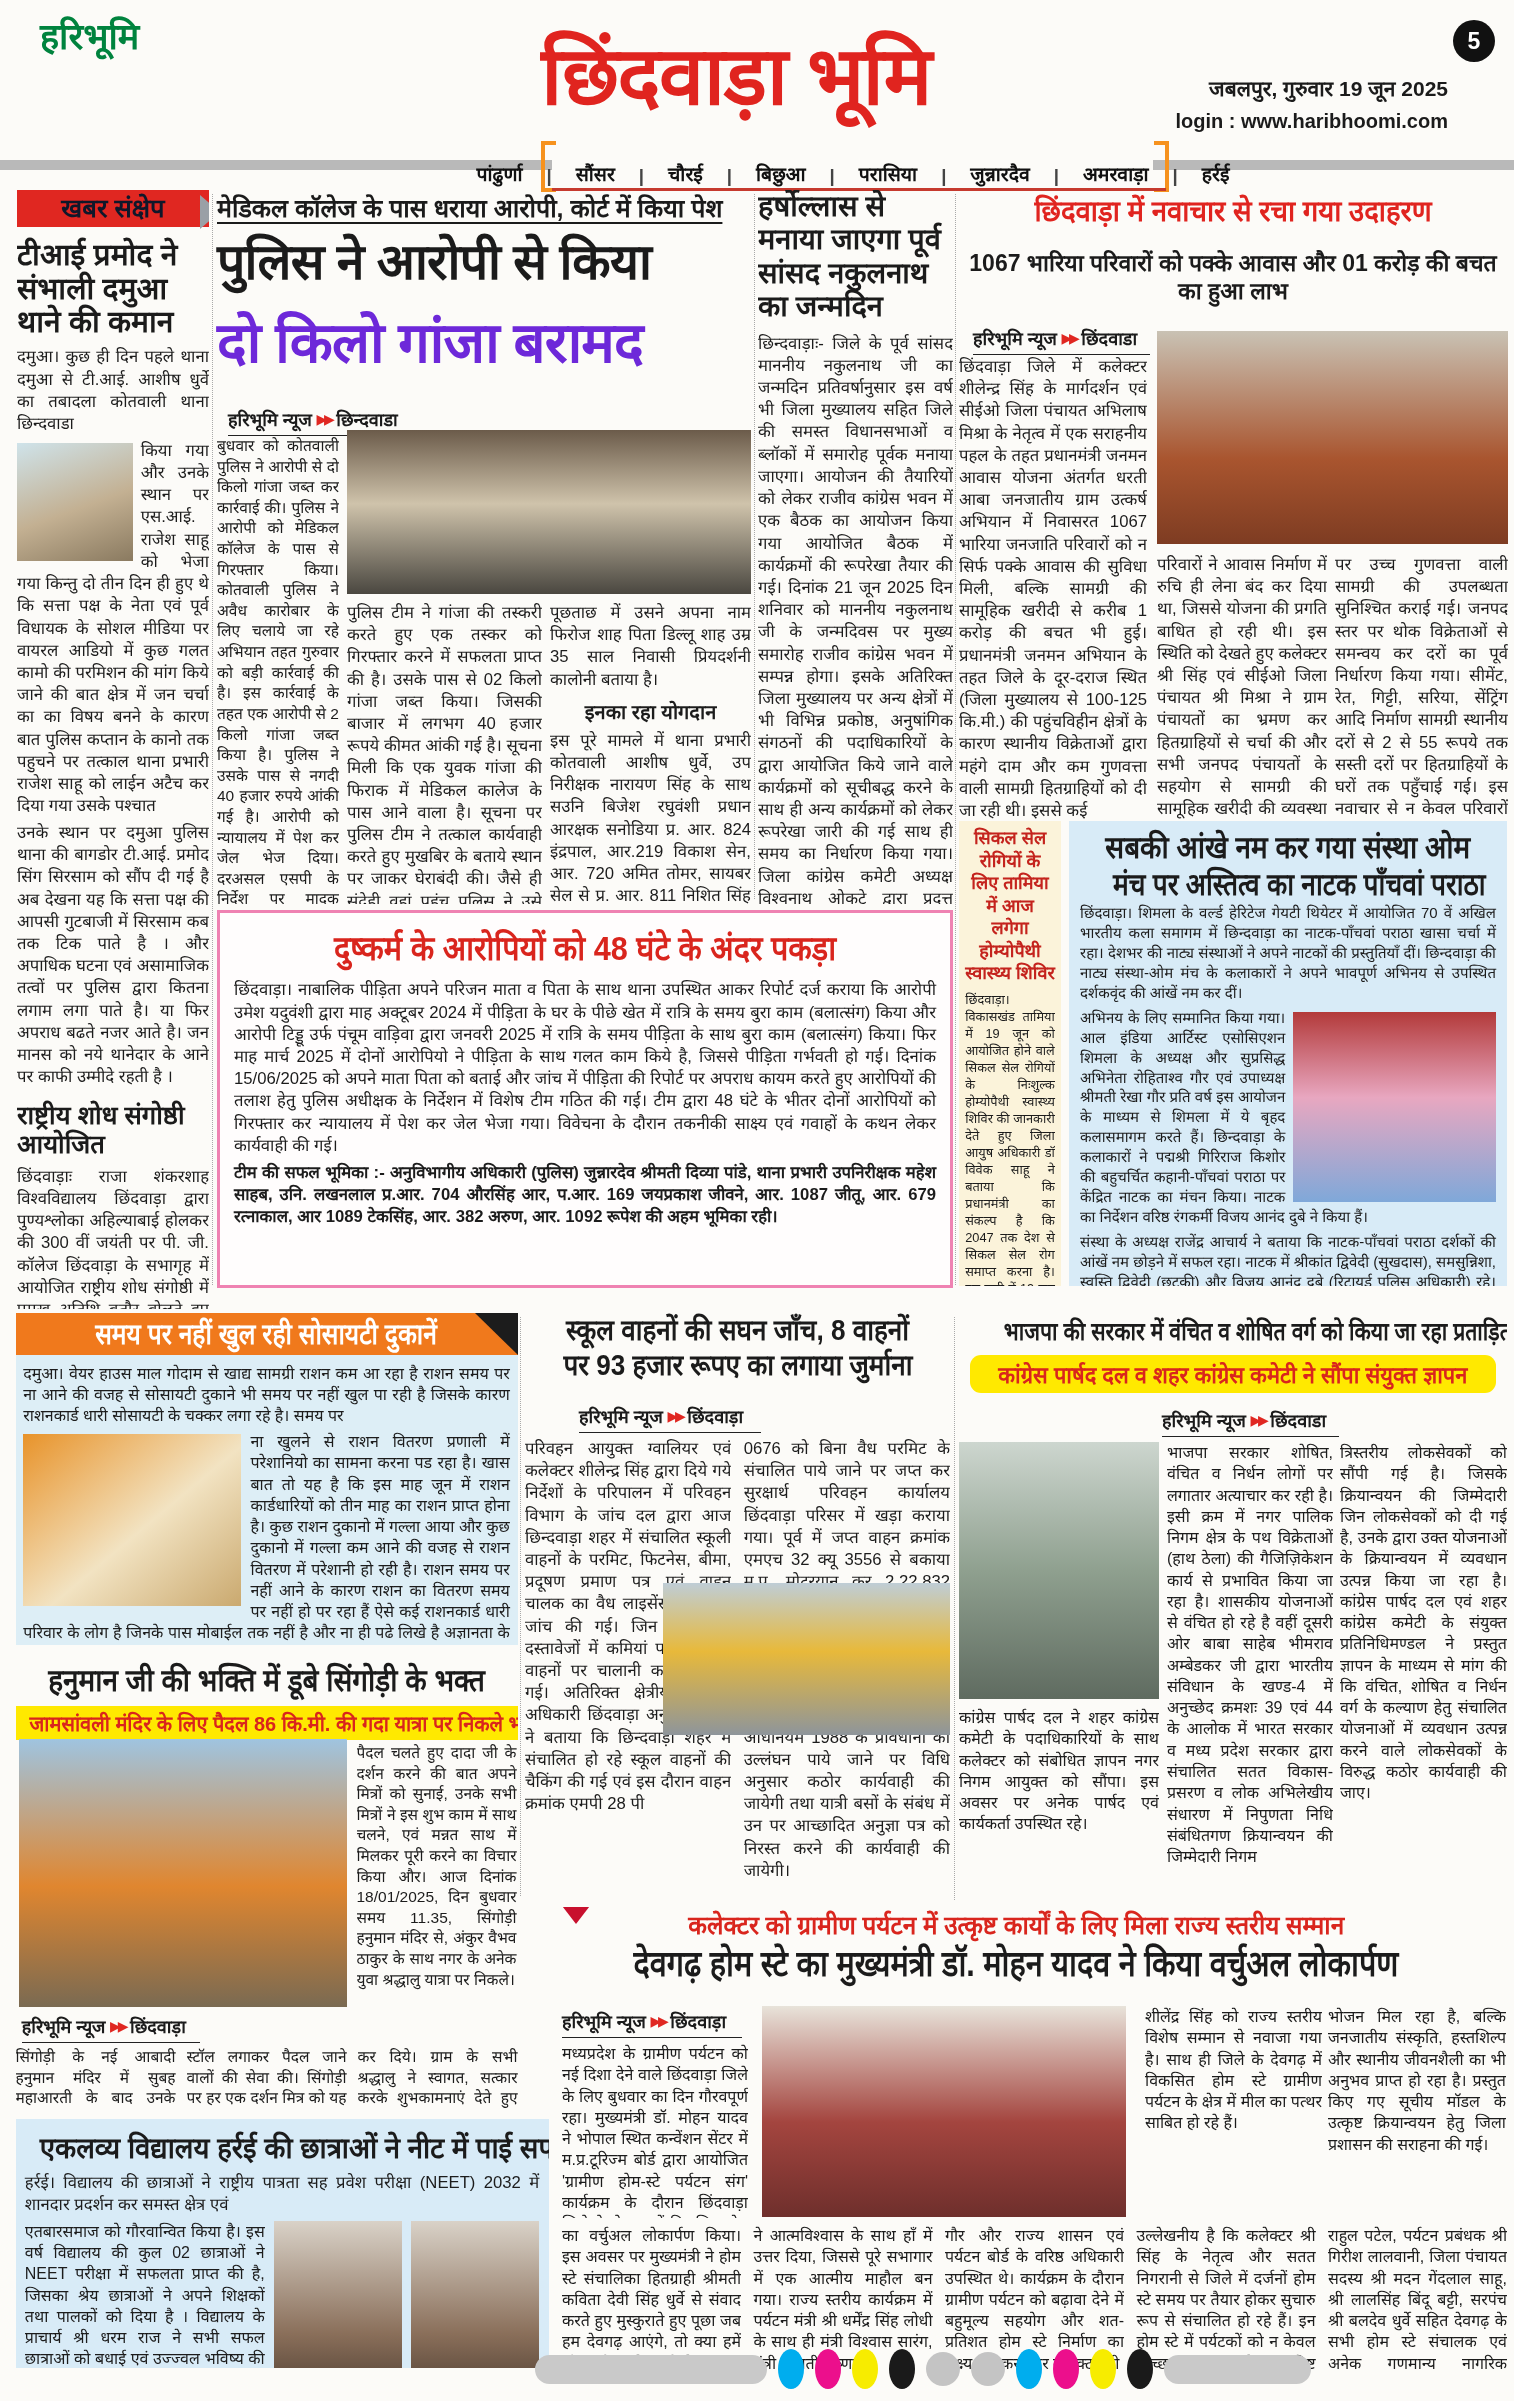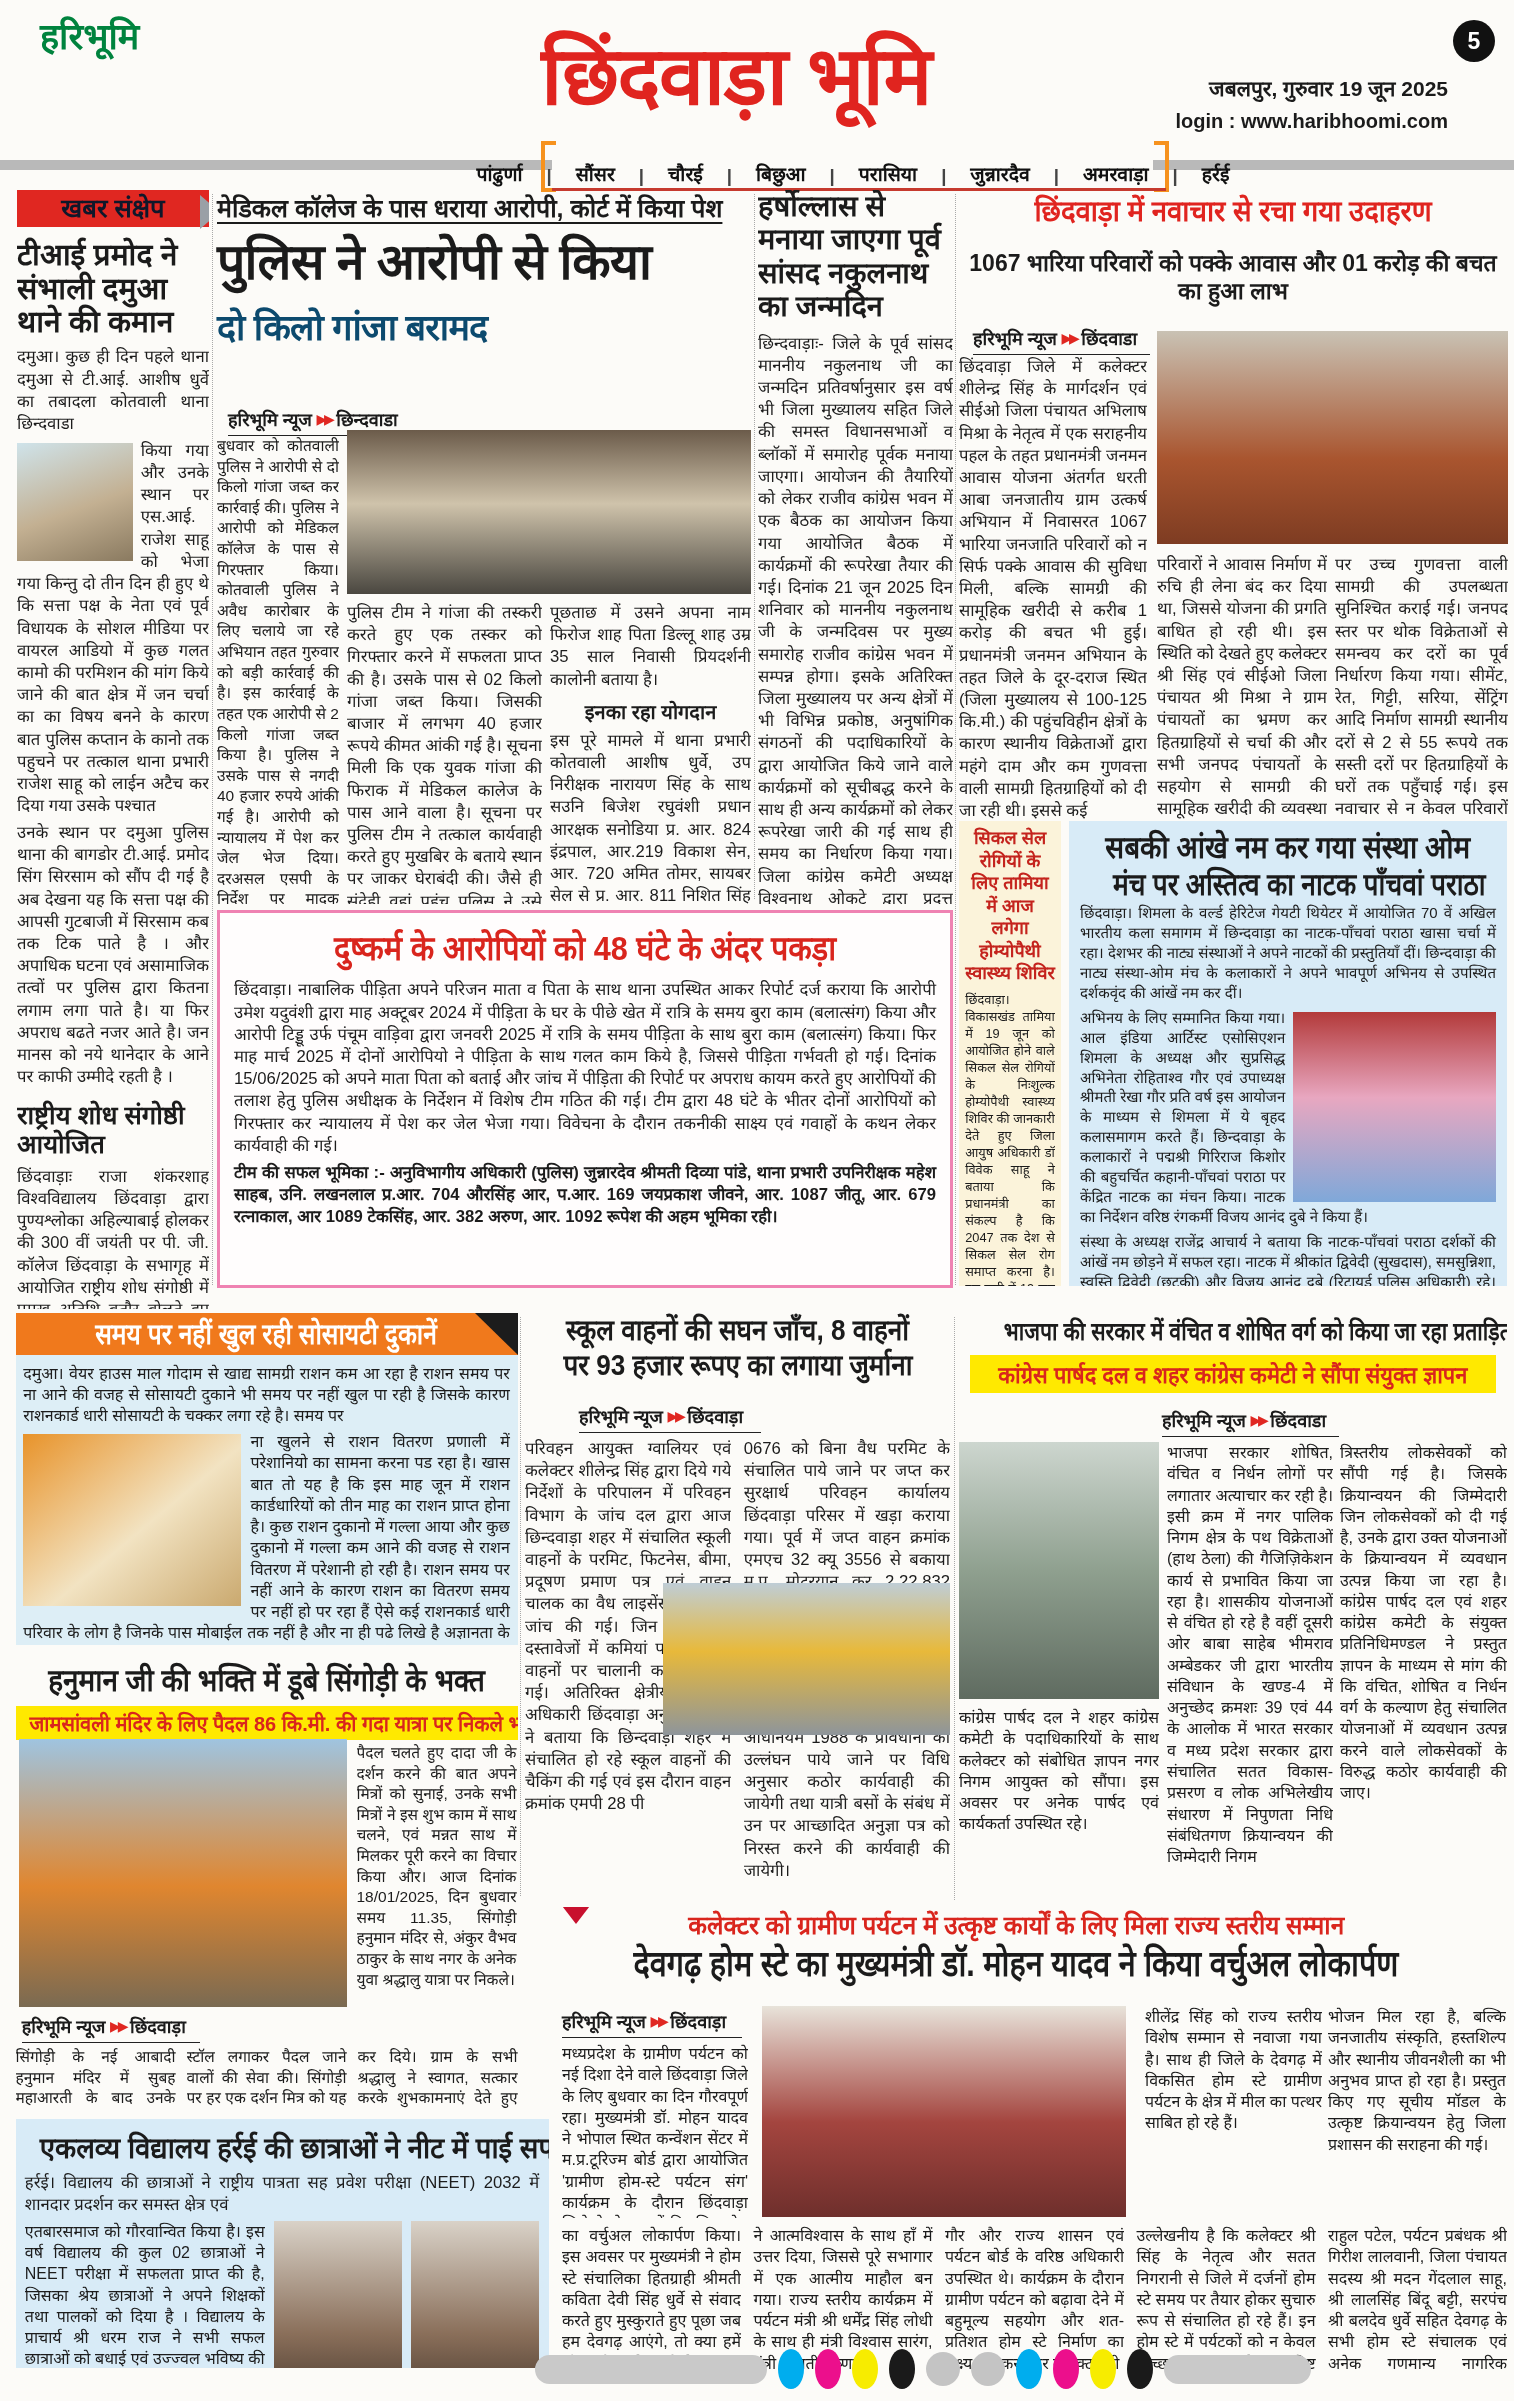--- a/index.html
+++ b/index.html
@@ -48,21 +48,21 @@
                 text-align:center;height:37px;line-height:37px;}
   #brief-banner .notch{position:absolute;right:-11px;top:4.6px;width:0;height:0;
         border-top:17px solid transparent;border-bottom:17px solid transparent;border-left:20px solid #9aa0a6;}
   .lhead{font-size:30px;line-height:1.12;font-weight:800;margin:11px 0 7.7px 0;}
   .lhead2{font-size:25.6px;line-height:1.15;font-weight:800;margin:12.4px 0 6.2px 0;clear:both;}
   #a1photo{float:left;width:116px;height:118px;margin:3.1px 7.7px 3.1px 0;}
   
   #sec-ganja{left:217px;top:190px;width:535px;height:714px;}
   #g-kicker{left:0;top:0;width:100%;font-size:25px;font-weight:800;text-decoration:underline;text-underline-offset:5.4px;}
   #g-h1{left:0;top:36px;width:100%;font-size:50px;font-weight:800;letter-spacing:-0.8px;}
-  #g-h2{left:0;top:112px;width:100%;font-size:36px;font-weight:800;color:#0c4a6e;letter-spacing:-0.8px;}
+  #g-h2{left:0;top:112px;width:100%;font-size:56px;font-weight:800;color:#6d28d9;letter-spacing:-0.8px;}
   #g-byline{left:11px;top:217px;width:178px;}
   #g-photo{left:130px;top:240px;width:404px;height:164px;}
   #g-c1{left:0;top:246px;width:122px;height:468px;font-size:15.5px;}
   #g-c2{left:130px;top:412px;width:195px;height:302px;}
   #g-c3{left:333px;top:412px;width:201px;height:302px;}
   #g-sub{font-size:20px;font-weight:800;text-align:center;margin:7.7px 0 4.6px 0;}
   
   #sec-nakul{left:758px;top:190px;width:195px;height:714px;overflow:hidden;}
   #nk-head{font-size:29px;line-height:1.15;font-weight:800;margin-bottom:9.3px;}
   
@@ -99,21 +99,21 @@
   #sec-school{left:525px;top:1313px;width:425px;height:589px;overflow:hidden;}
   .sc-h{width:100%;text-align:center;font-size:29px;font-weight:800;line-height:1.2;}
   #sc-byline{position:absolute;left:54px;top:91px;width:182px;}
   #sc-cols{position:absolute;left:0;top:125px;width:425px;height:463px;display:flex;gap:12.4px;}
   #sc-cols .colbox{flex:1;height:100%;}
   #sc-photo{position:absolute;left:138px;top:270px;width:287px;height:152px;}
   
   #sec-bjp{left:959px;top:1313px;width:548px;height:593px;overflow:hidden;}
   #bj-head{width:100%;text-align:center;font-size:25px;font-weight:800;}
   #bj-sub{margin:7.7px auto 0 auto;width:96%;background:#ffe900;text-align:center;
-          font-size:23px;font-weight:800;color:#d9251d;padding:3.1px 0;}
+          font-size:23px;font-weight:800;color:#d9251d;padding:3.1px 0;border-radius:11px;}
   #bj-byline{position:absolute;left:203px;top:95px;width:177px;}
   #bj-photo{position:absolute;left:0;top:129px;width:200px;height:257px;}
   #bj-cA{position:absolute;left:208px;top:129px;width:166px;height:459px;}
   #bj-cB{position:absolute;left:381px;top:129px;width:167px;height:459px;}
   #bj-cC{position:absolute;left:0;top:394px;width:200px;height:194px;}
   #sec-bjp .body-txt{font-size:16px;}
   
   #sec-hanuman{left:15.5px;top:1658px;width:502px;height:451px;overflow:hidden;}
   #hn-head{width:100%;text-align:center;font-size:31px;font-weight:800;}
   #hn-sub{margin:6.2px 0 0 0;background:#ffe900;text-align:center;font-size:21px;font-weight:800;color:#d9251d;padding:3.1px 0;}

